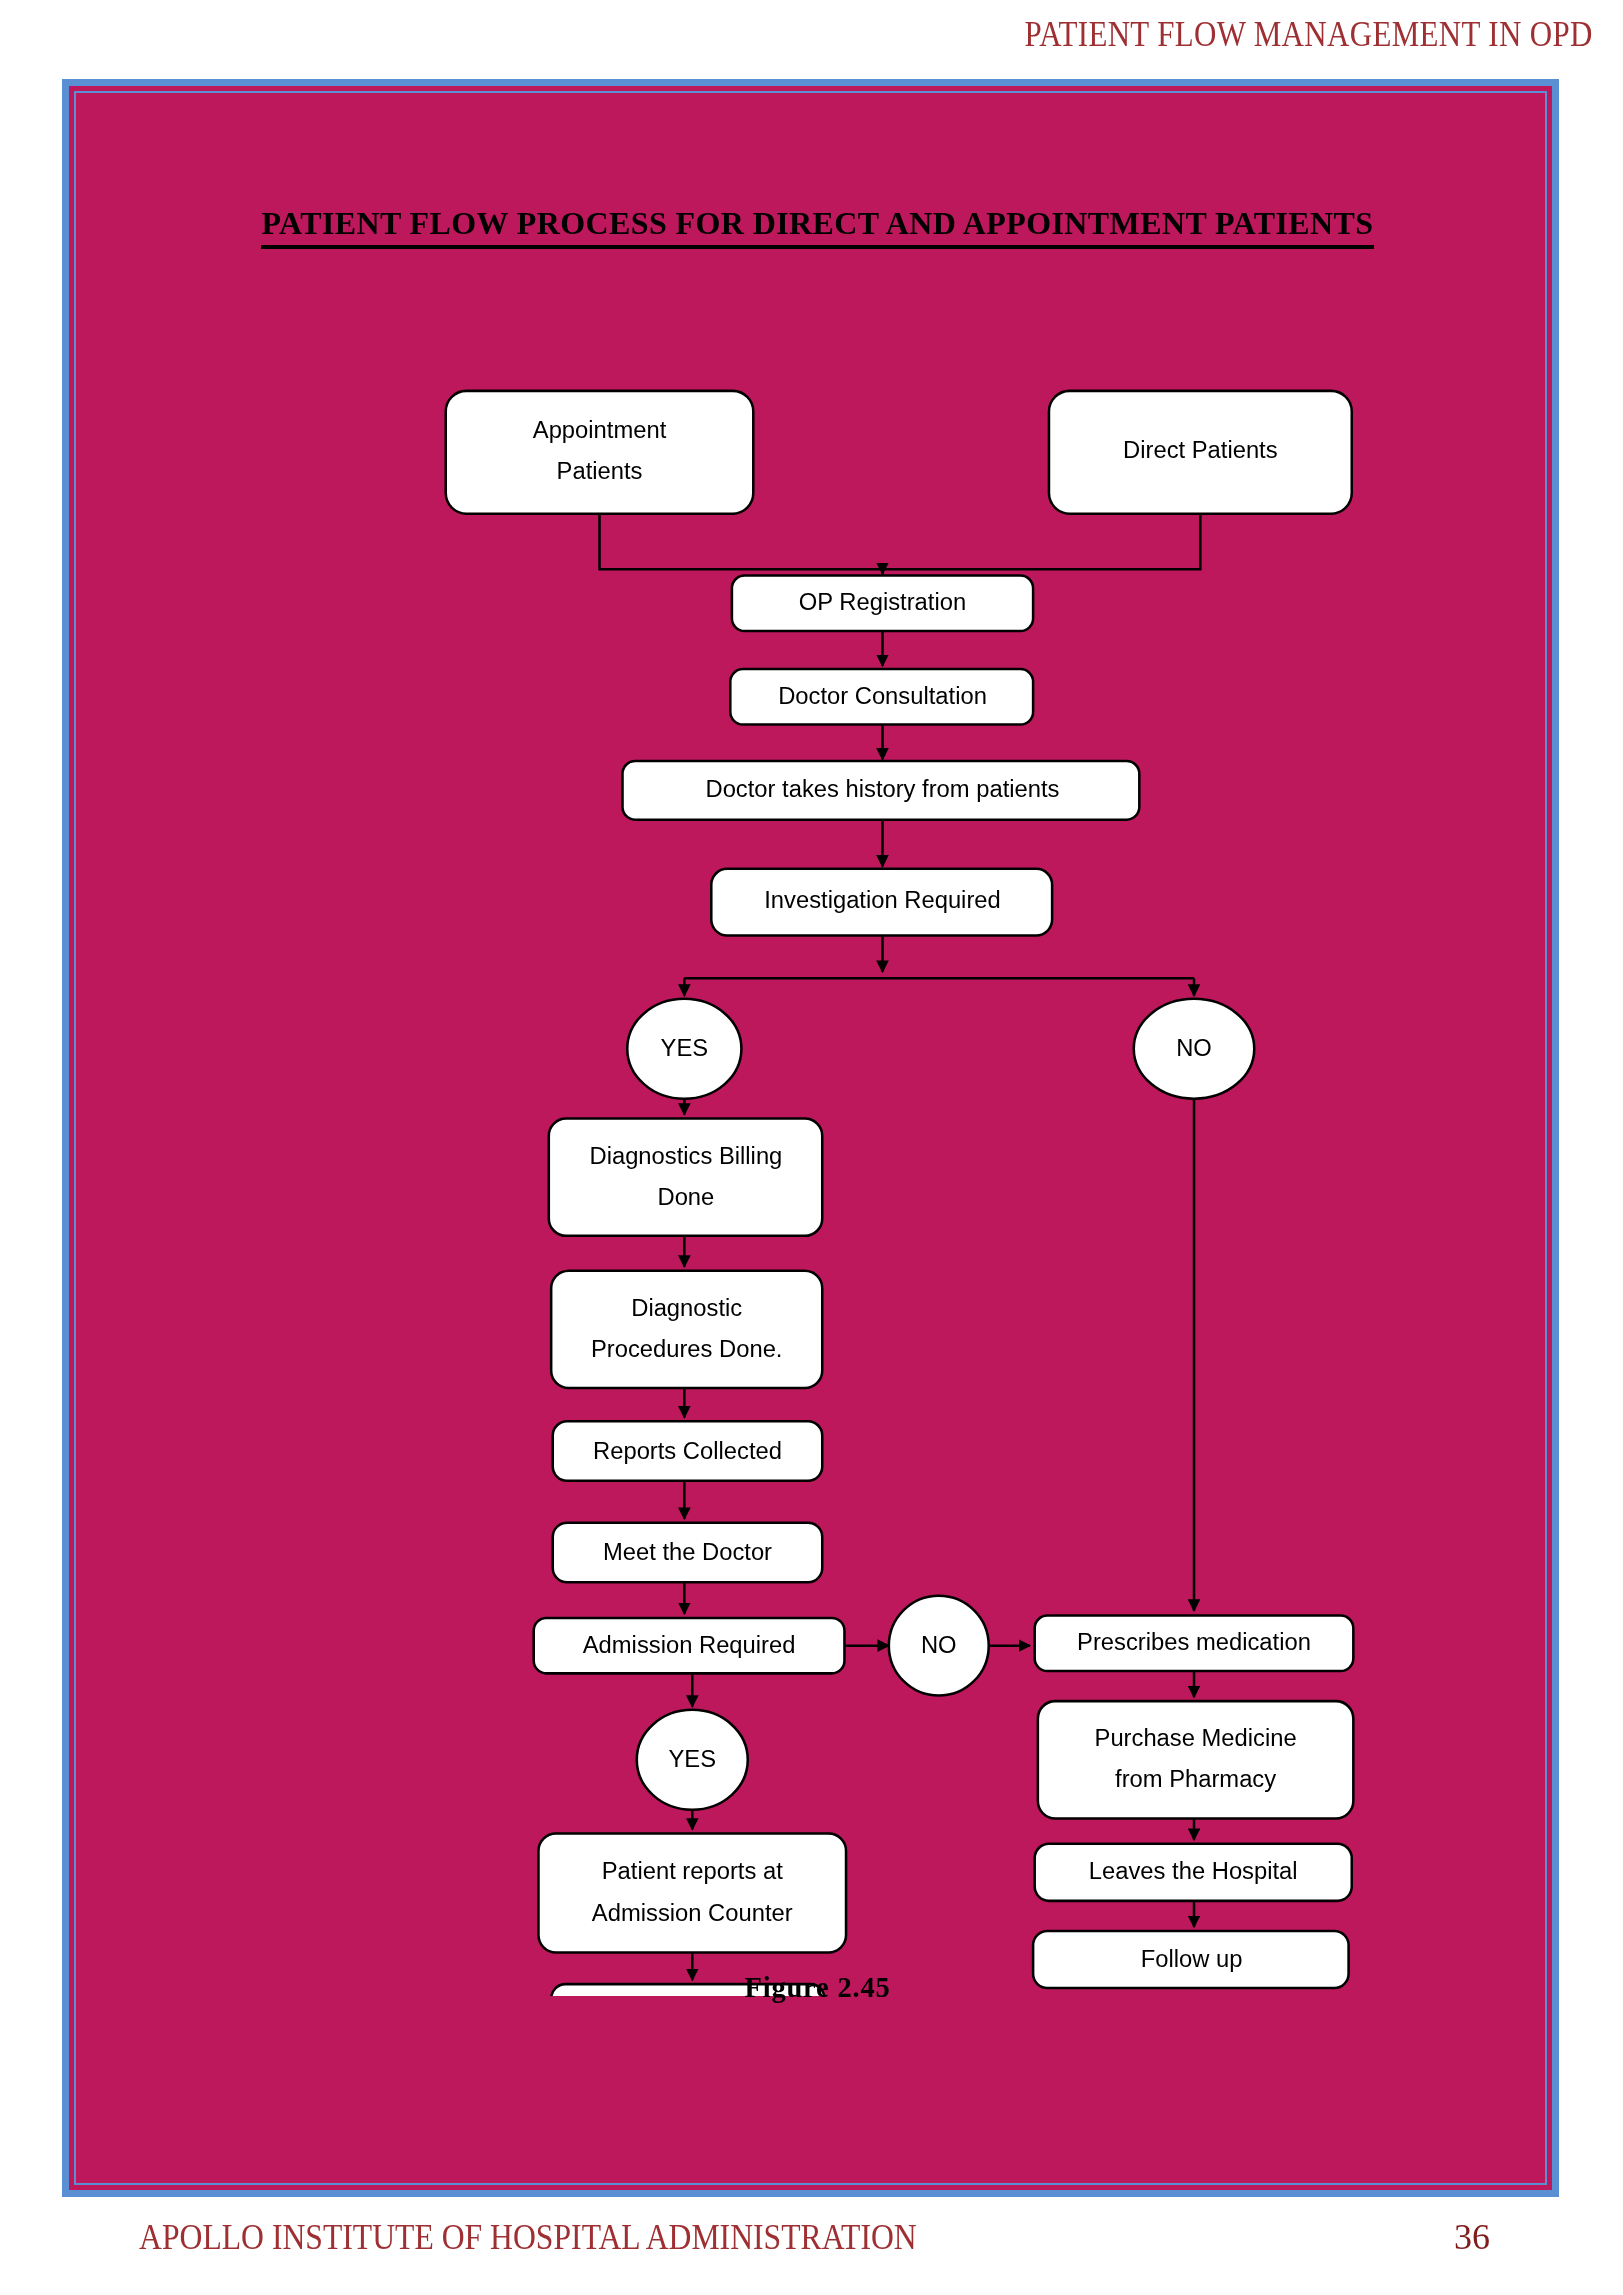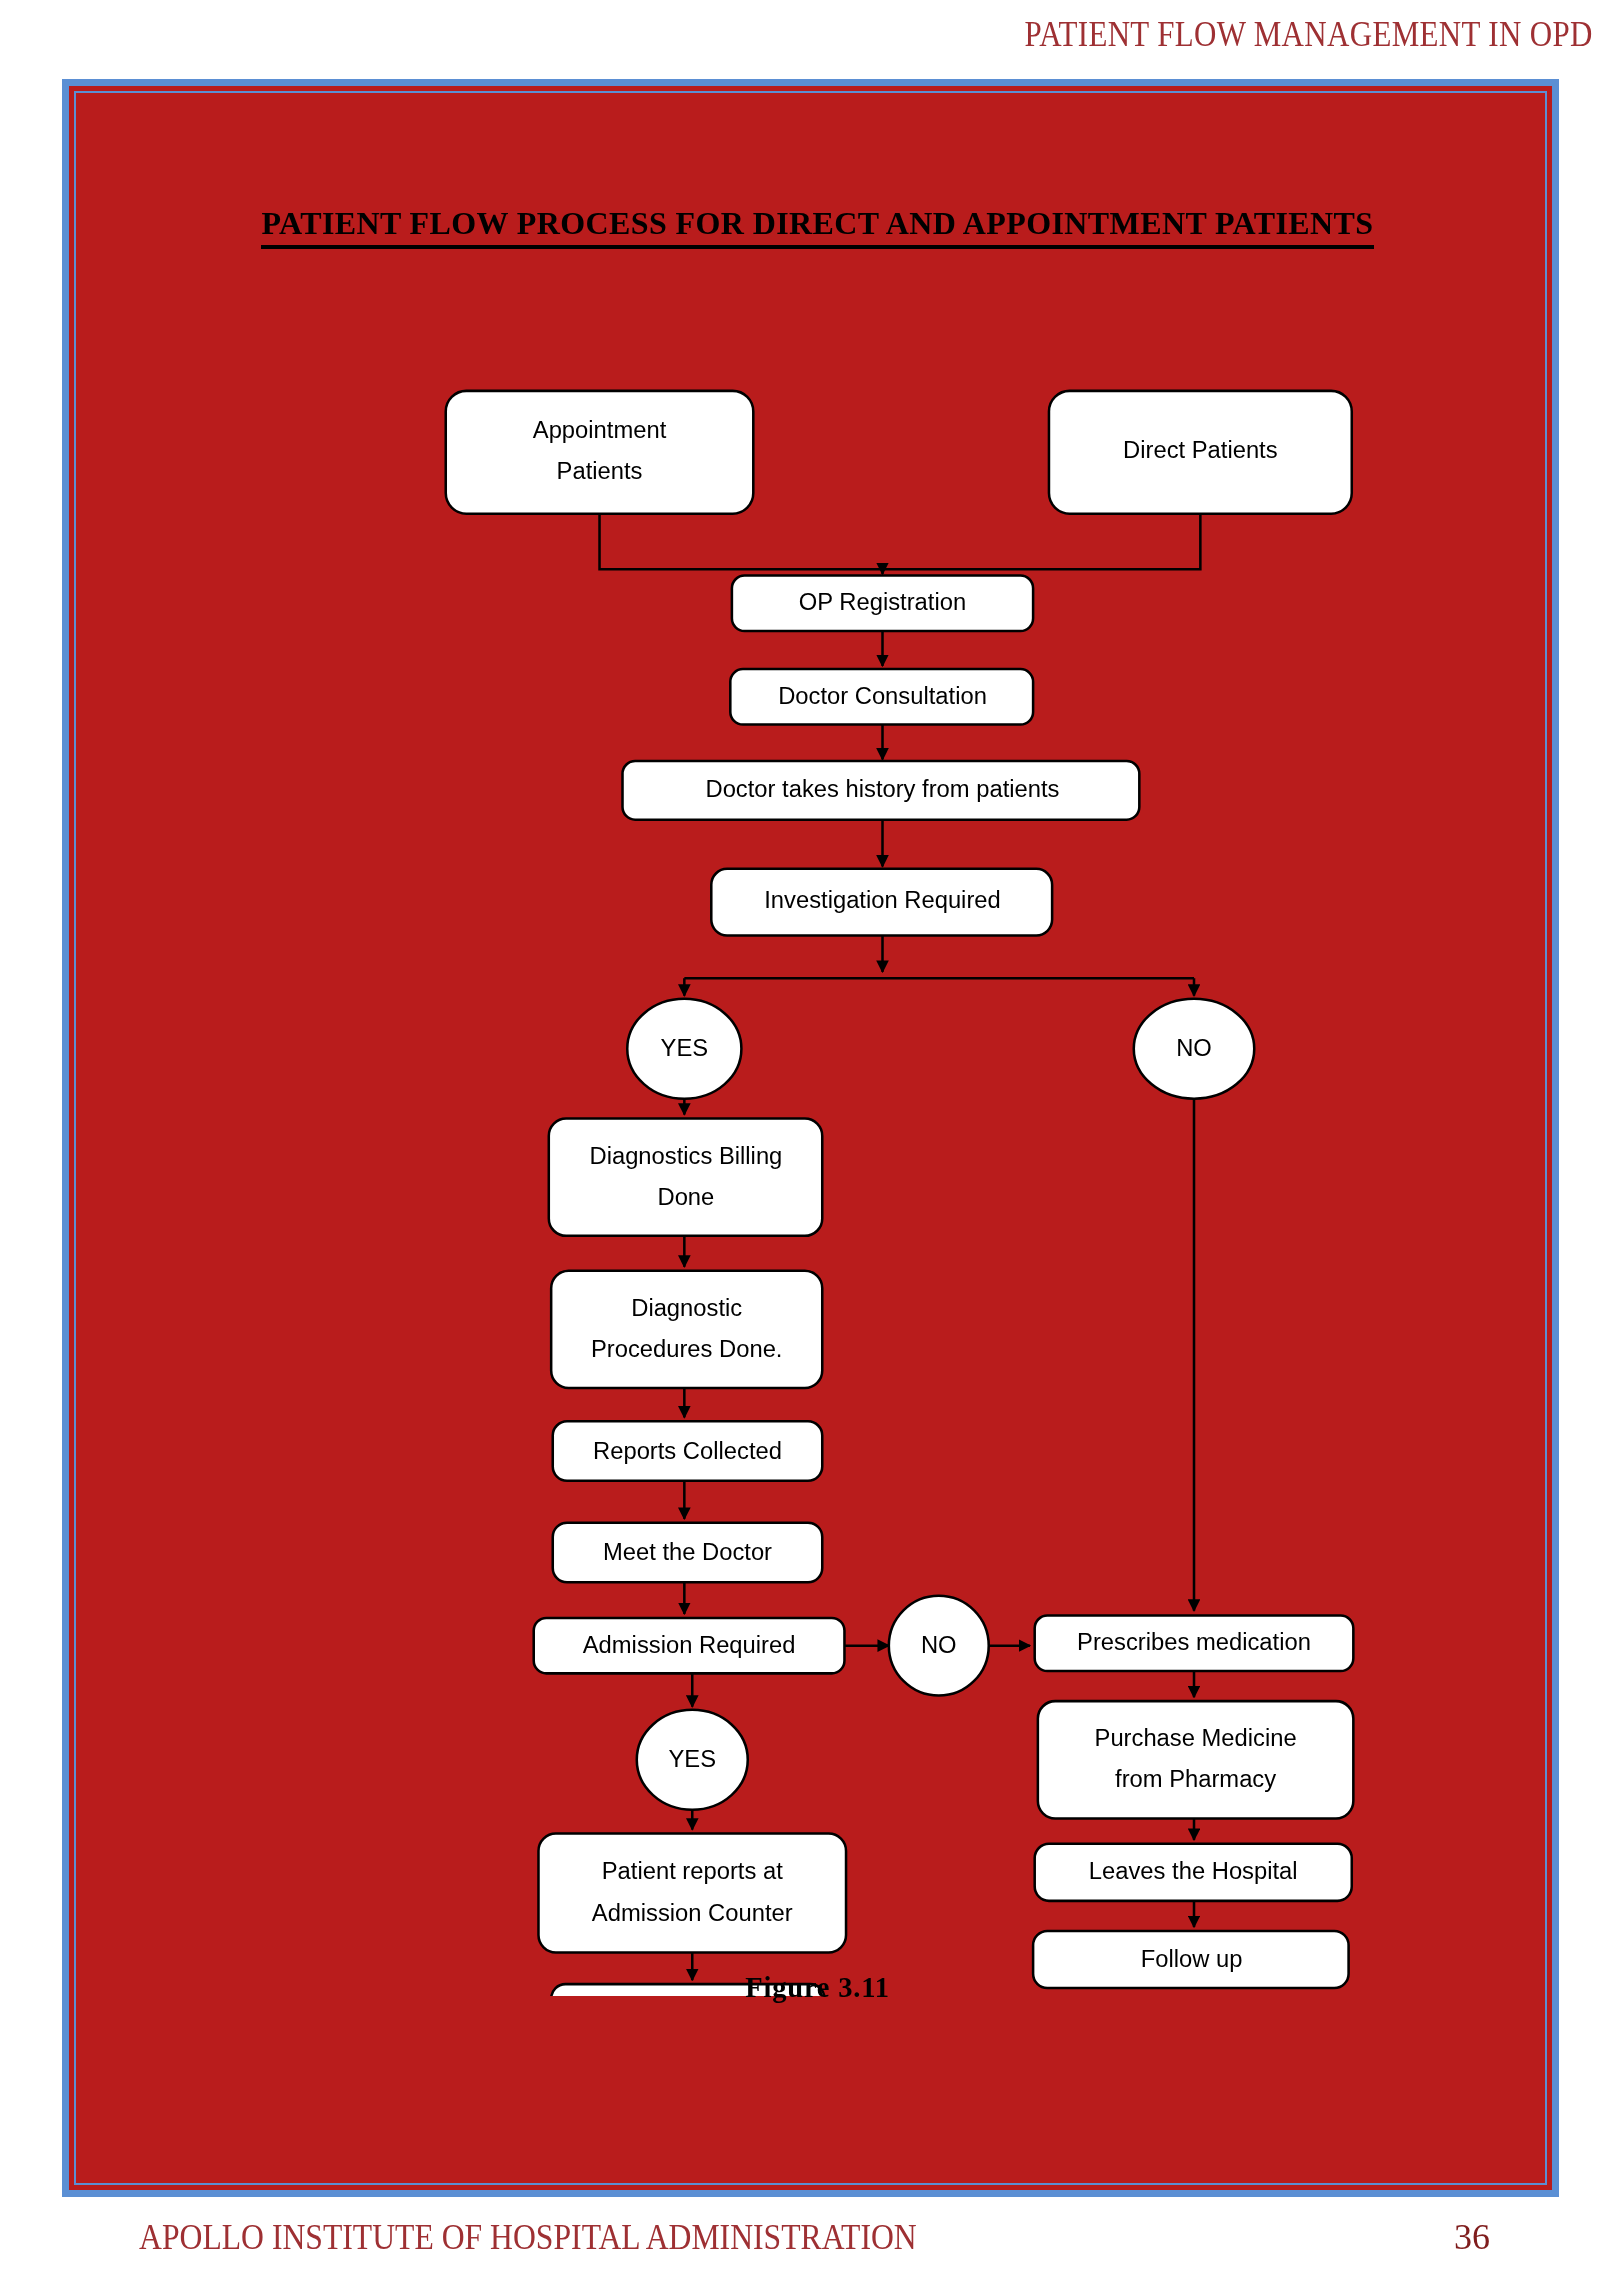--- a/index.html
+++ b/index.html
@@ -41,21 +41,21 @@
 
   
   .page-frame {
     position: absolute;
     left: 62px;
     top: 79px;
     width: 1497px;
     height: 2118px;
     border: 7.1px solid #5b8fd4;
     box-sizing: border-box;
-    background: #b91c1c;
+    background: #be185d;
   }
   .page-frame-inner {
     position: absolute;
     left: 4.8px;
     top: 4.8px;
     right: 4.8px;
     bottom: 4.8px;
     border: 2.4px solid #5b8fd4;
     box-sizing: border-box;
   }
@@ -330,21 +330,21 @@
         </g>
 
         <g>
           <rect class="flow-node-shape" x="608" y="2165" width="345" height="75" rx="18" ry="18"></rect>
           <text class="flow-node-text" x="781" y="2204">Admission Done.</text>
         </g>
 
       </g>
     </svg>
 
-    <div class="figure-caption">Figure  3.11</div>
+    <div class="figure-caption">Figure  2.45</div>
 
   </div>
 </div>
 
 <div class="doc-footer">
   <div class="footer-org">APOLLO INSTITUTE OF HOSPITAL ADMINISTRATION</div>
   <div class="footer-page">36</div>
 </div>
 
 

